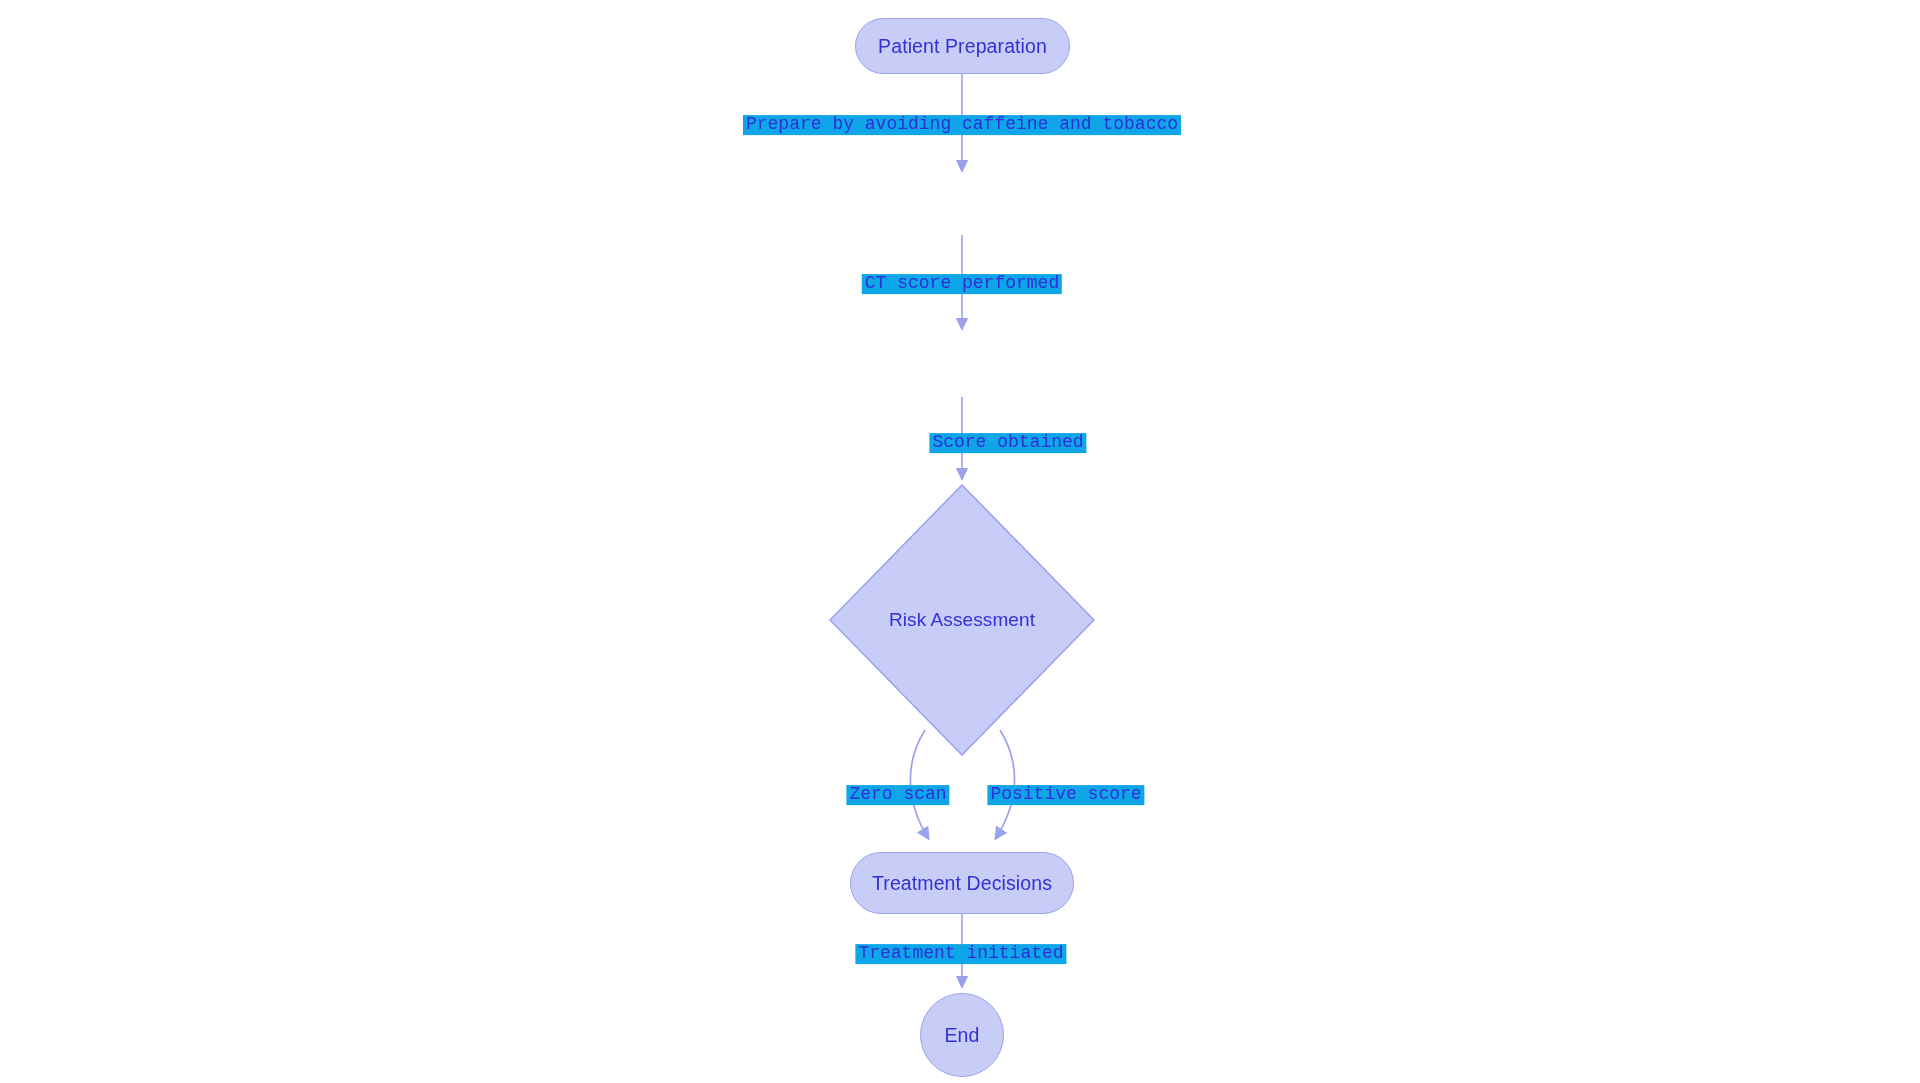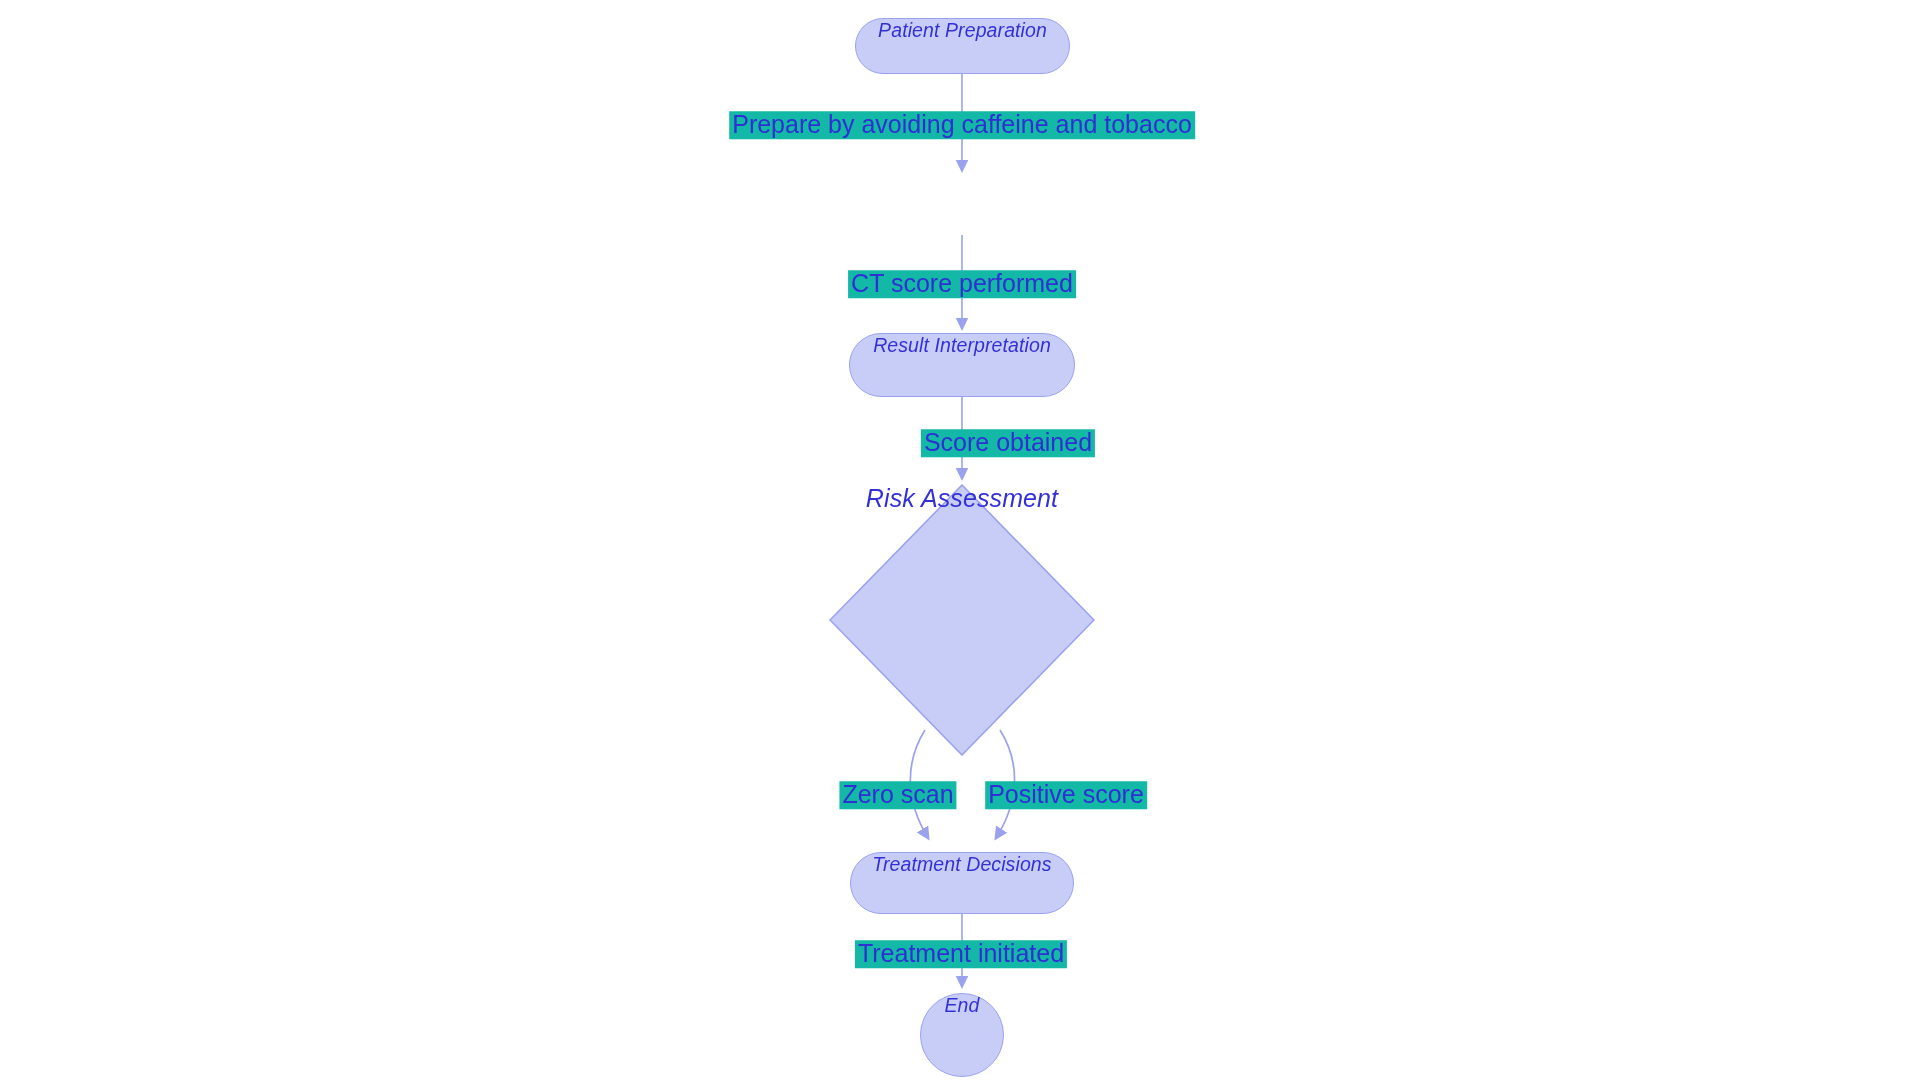--- a/index.html
+++ b/index.html
@@ -26,27 +26,26 @@
     width: 1920px;
     height: 1083px;
   }
   .node {
     position: absolute;
     box-sizing: border-box;
     background: #c8cdf7;
     border: 1.3px solid #9aa2ee;
     color: #3331d6;
     display: flex;
-    align-items: flex-start;
+    align-items: center;
     justify-content: center;
     font-size: 19.5px;
     font-family: "Liberation Sans", sans-serif;
     letter-spacing: 0.1px;
     white-space: nowrap;
-    font-style: italic;
   }
   .node-stadium {
     border-radius: 999px;
   }
   .node-circle {
     border-radius: 50%;
   }
   .node-diamond {
     background: transparent;
     border: none;
@@ -55,31 +54,31 @@
     position: absolute;
     left: 0;
     top: 0;
     width: 100%;
     height: 100%;
   }
   .diamond-label {
     position: relative;
     z-index: 2;
     color: #3331d6;
-    font-size: 25px;
+    font-size: 19px;
     white-space: nowrap;
   }
   .edge-label {
     position: absolute;
     color: #2f2fd4;
-    font-size: 25px;
-    font-family: Liberation Sans, sans-serif;
+    font-size: 18px;
+    font-family: Liberation Mono, monospace;
     white-space: nowrap;
     transform: translate(-50%, -50%);
-    background: #14b8a6;
+    background: #0ea5e9;
     padding: 0 3px;
     line-height: 1.1;
   }
 </style>
 </head>
 <body>
 
 <div id="canvas">
 
   <svg id="edge-layer" viewBox="0 0 1920 1083" xmlns="http://www.w3.org/2000/svg">
@@ -112,23 +111,20 @@
     <g>
       <path d="M 962 907 L 962 986" stroke="#9aa2ee" stroke-width="1.6" fill="none" marker-end="url(#arrowhead)"></path>
     </g>
   </svg>
 
   <div class="node node-stadium" style="left:855px; top:18px; width:215px; height:56px;">
     <span>Patient Preparation</span>
   </div>
 
 
-  <div class="node node-stadium" style="left:849px; top:333px; width:226px; height:64px;">
-    <span>Result Interpretation</span>
-  </div>
 
   <div class="node node-diamond" style="left:829px; top:484px; width:266px; height:272px;">
     <svg class="diamond-shape" viewBox="0 0 266 272" preserveAspectRatio="none" xmlns="http://www.w3.org/2000/svg">
       <polygon points="133,1 265,136 133,271 1,136" fill="#c8cdf7" stroke="#9aa2ee" stroke-width="1.6"></polygon>
     </svg>
     <span class="diamond-label">Risk Assessment</span>
   </div>
 
   <div class="node node-stadium" style="left:850px; top:845px; width:224px; height:62px;margin-top:7px;">
     <span>Treatment Decisions</span>

